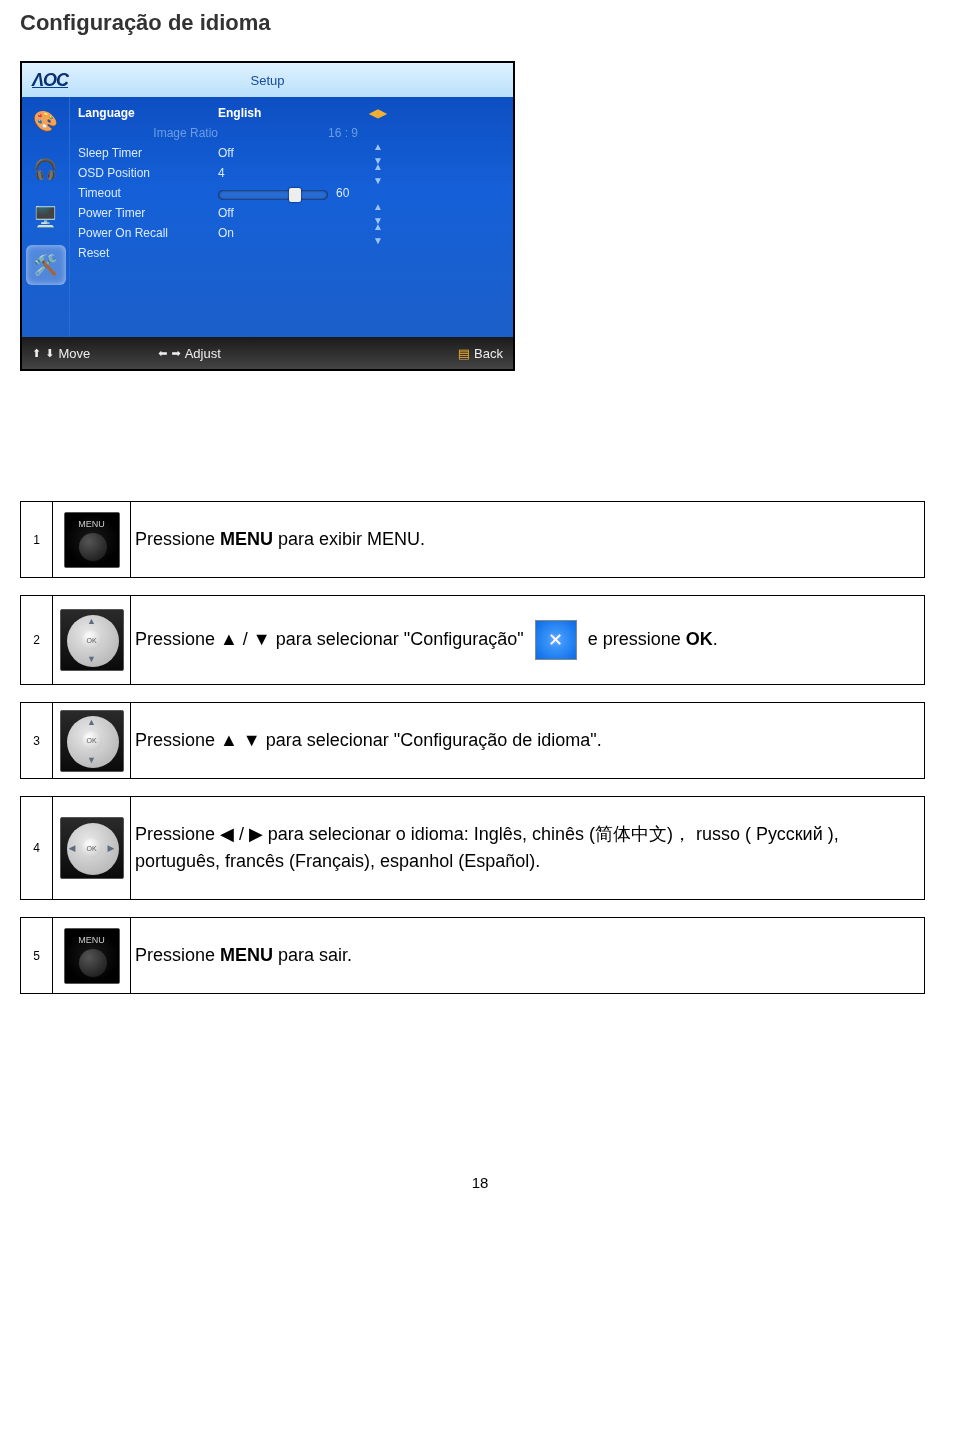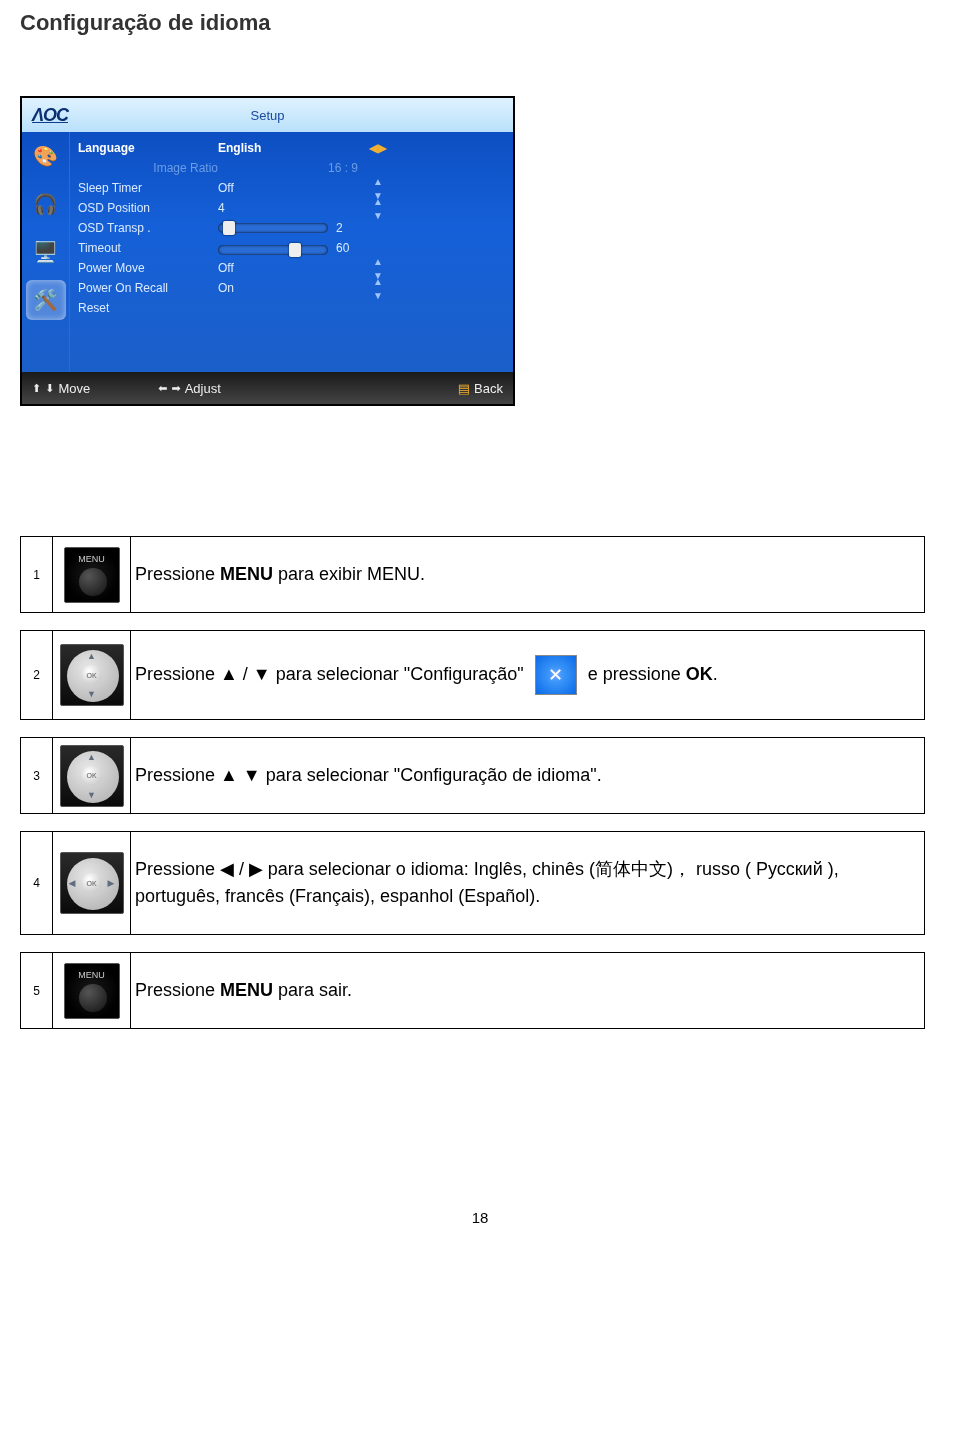--- a/index.html
+++ b/index.html
@@ -9,21 +9,21 @@
     width: 960px;
     margin: 0 auto;
     padding: 10px 20px 20px 20px;
     font-size: 13px;
     color: #000;
   }
   h1.heading {
     font-size: 22px;
     font-weight: bold;
     color: #333;
-    margin-bottom: 60px;
+    margin-bottom: 25px;
   }
   
   .osd-wrap {
     width: 495px;
     border: 2px solid #000;
     margin-bottom: 130px;
     background: #0a4fb8;
   }
   .osd-header {
     background: linear-gradient(#dff2ff,#b9e0fb);
@@ -258,41 +258,31 @@
           <span class="lbl">Sleep Timer</span>
           <span class="val">Off</span>
           <span class="ind"><span style="color:#9ec5ff;font-size:10px;line-height:1">▲<br>▼</span></span>
         </div>
         <div class="osd-row ">
           <span class="lbl">OSD Position</span>
           <span class="val">4</span>
           <span class="ind"><span style="color:#9ec5ff;font-size:10px;line-height:1">▲<br>▼</span></span>
         </div>
         <div class="osd-row ">
-          <span class="lbl">OSD Transp .</span>
-          <span class="val" style="display: flex; align-items: center;">
-            <span class="slider-bar">
-              <span class="knob" style="left: calc(10% - 6px);"></span>
-            </span>
-            <span>2</span>
-          </span>
-          <span class="ind"></span>
-        </div>
-        <div class="osd-row ">
           <span class="lbl">Timeout</span>
           <span class="val" style="display: flex; align-items: flex-end;">
             <span class="slider-bar">
               <span class="knob" style="left: calc(70% - 6px);"></span>
             </span>
             <span>60</span>
           </span>
           <span class="ind"></span>
         </div>
         <div class="osd-row ">
-          <span class="lbl">Power Move</span>
+          <span class="lbl">Power Timer</span>
           <span class="val">Off</span>
           <span class="ind"><span style="color:#9ec5ff;font-size:10px;line-height:1">▲<br>▼</span></span>
         </div>
         <div class="osd-row ">
           <span class="lbl">Power On Recall</span>
           <span class="val">On</span>
           <span class="ind"><span style="color:#9ec5ff;font-size:10px;line-height:1">▲<br>▼</span></span>
         </div>
         <div class="osd-row ">
           <span class="lbl">Reset</span>

